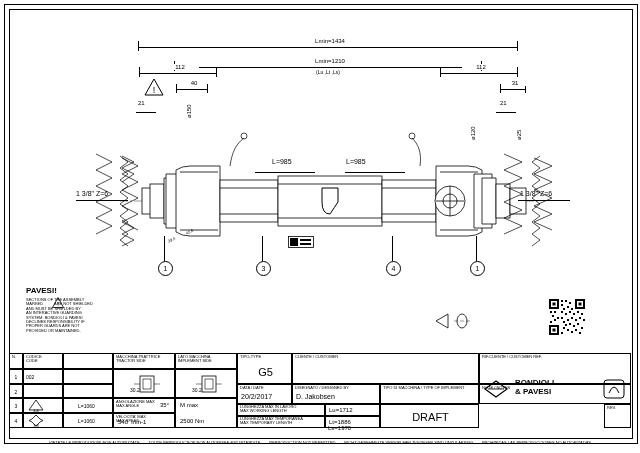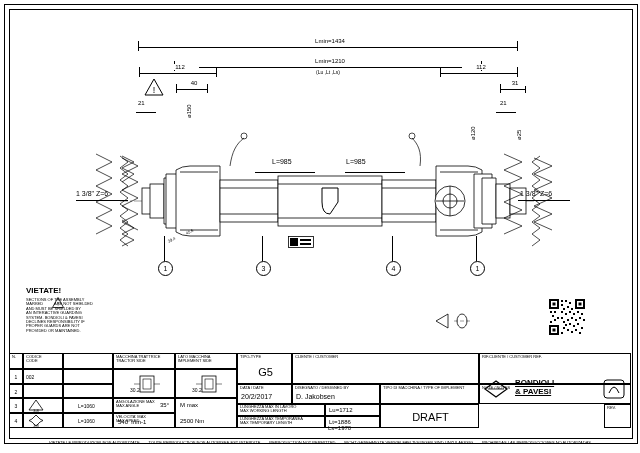--- a/index.html
+++ b/index.html
@@ -187,21 +187,21 @@
   <div class="abs circ" style="left:158px;top:261px;width:13px;height:13px;font-size:7px;line-height:13px;">1</div>
   <div class="abs circ" style="left:256px;top:261px;width:13px;height:13px;font-size:7px;line-height:13px;">3</div>
   <div class="abs circ" style="left:386px;top:261px;width:13px;height:13px;font-size:7px;line-height:13px;">4</div>
   <div class="abs circ" style="left:470px;top:261px;width:13px;height:13px;font-size:7px;line-height:13px;">1</div>
   <div class="abs vline" style="left:164px;top:236px;height:25px;"></div>
   <div class="abs vline" style="left:262px;top:236px;height:25px;"></div>
   <div class="abs vline" style="left:392px;top:236px;height:25px;"></div>
   <div class="abs vline" style="left:476px;top:236px;height:25px;"></div>
 
   <div class="abs" style="left:26px;top:286px;width:140px;">
-    <div class="abs" style="left:0;top:0;font-size:8px;font-weight:bold;">VIETATE!</div>
+    <div class="abs" style="left:0;top:0;font-size:8px;font-weight:bold;">PAVESI!</div>
     <svg class="abs" style="left:26px;top:11px;" width="12" height="11" viewBox="0 0 12 11">
       <polygon points="6,0.5 11.5,10.5 0.5,10.5" fill="#fff" stroke="#000" stroke-width="0.8"></polygon>
       <text x="6" y="9" font-size="6" text-anchor="middle" font-family="Liberation Sans">!</text>
     </svg>
     <div class="abs tiny" style="left:0;top:12px;width:140px;">SECTIONS OF THE ASSEMBLY
 MARKED          ARE NOT SHIELDED
 AND MUST BE SHIELDED BY
 AN INTERACTIVE GUARDING
 SYSTEM. BONDIOLI &amp; PAVESI
 DECLINES RESPONSIBILITY IF
@@ -406,21 +406,21 @@
   <div class="cell" style="left:479px;top:384px;width:152px;height:20px;">
     <div class="tiny pad2">NOTE / NOTES</div>
   </div>
 
   <div class="cell" style="left:479px;top:384px;width:152px;height:20px;border:none;"></div>
   <div class="abs" style="left:479px;top:375px;width:152px;height:28px;">
     <svg class="abs" style="left:4px;top:4px;" width="26" height="20" viewBox="0 0 26 20">
       <polygon points="13,2 24,10 13,18 2,10" fill="none" stroke="#000" stroke-width="1.2"></polygon>
       <line x1="5" y1="10" x2="21" y2="10" stroke="#000" stroke-width="0.8"></line>
     </svg>
-    <div class="abs" style="left:36px;top:3px;font-size:8px;font-weight:bold;line-height:1.15;white-space:pre;text-decoration:underline;">BONDIOLI
+    <div class="abs" style="left:36px;top:3px;font-size:8px;font-weight:bold;line-height:1.15;white-space:pre;">BONDIOLI
 &amp; PAVESI</div>
     <svg class="abs" style="left:124px;top:4px;" width="22" height="20" viewBox="0 0 22 20">
       <rect x="1" y="1" width="20" height="18" rx="3" fill="none" stroke="#000" stroke-width="1"></rect>
       <path d="M6 14 Q11 2 16 14" fill="none" stroke="#000" stroke-width="1"></path>
     </svg>
   </div>
 
   <div class="cell" style="left:604px;top:404px;width:27px;height:24px;">
     <div class="tiny pad2">REV.</div>
   </div>

